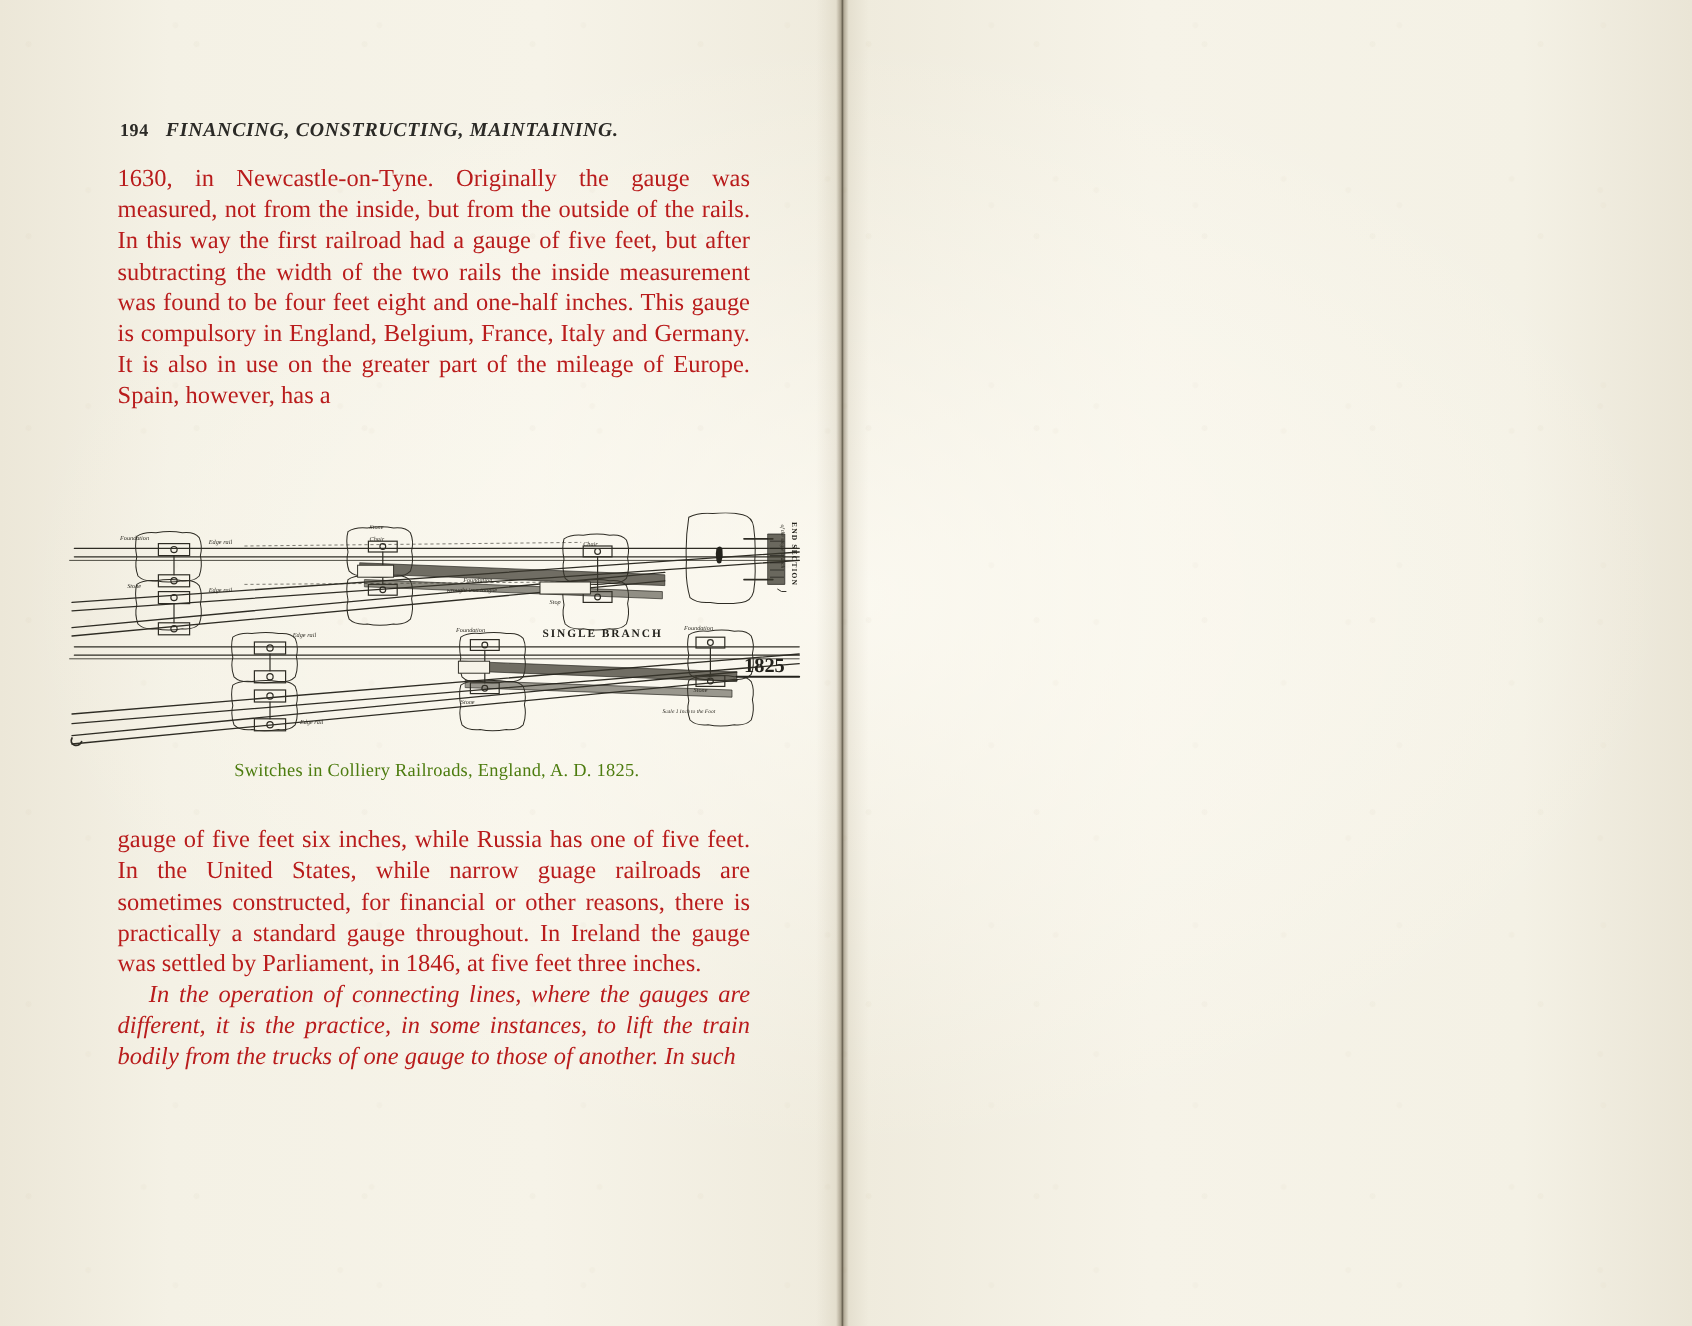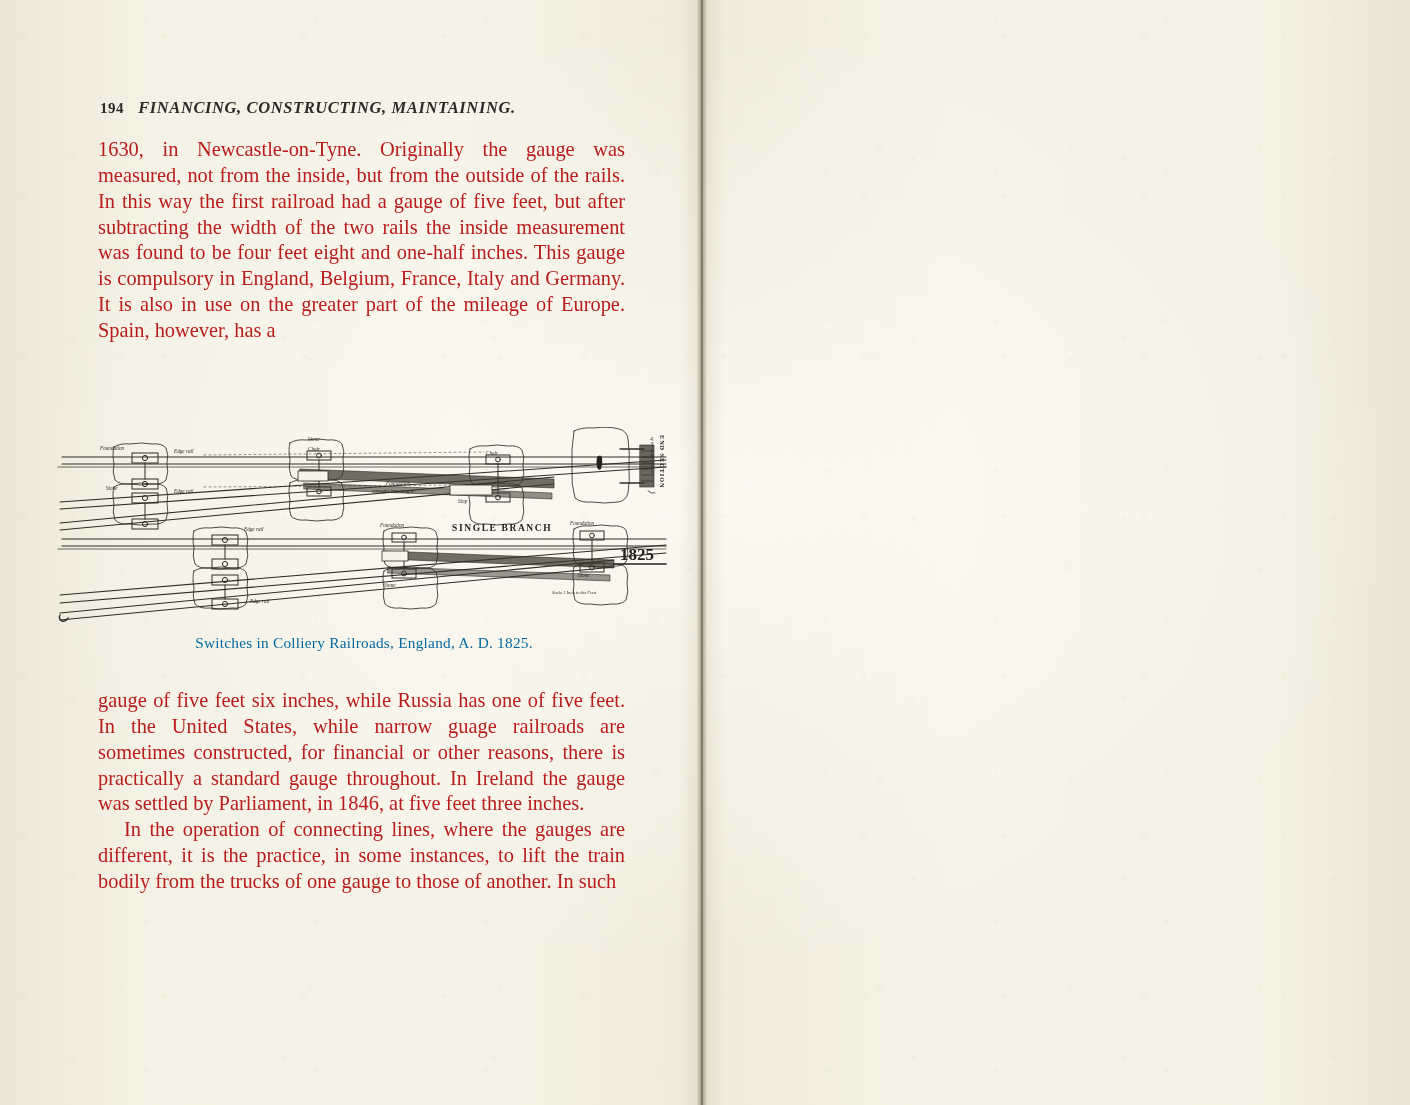--- a/index.html
+++ b/index.html
@@ -57,28 +57,28 @@
     position:absolute;
     font-size:20.4px;
     line-height:25.85px;
     text-align:justify;
     text-justify:inter-word;
     hyphens:none;
     color:#b91c1c;
   }
   #col-left{left:98px;top:137px;width:527px;}
   .col p{margin:0;}
-  .indent{text-indent:26px;}
+  .indent{text-indent:26px;font-style:italic;}
 
   
   figure#fig{position:absolute;left:38px;top:411px;width:620px;margin:16px;}
   #fig svg{display:block;width:620px;height:200px;}
   figcaption{
     margin-top:7px;text-align:center;
-    font-size:15.3px;letter-spacing:0.25px;color:#0369a1;
+    font-size:15.3px;letter-spacing:0.25px;color:#4d7c0f;
   }
   .fig-lbl{font-size:5.2px;font-style:italic;fill:#2e2c24;font-family:"Liberation Serif",serif;}
   .fig-lbl-b{font-size:9.5px;font-weight:bold;letter-spacing:1.6px;fill:#23221c;font-family:"Liberation Serif",serif;}
   .fig-year{font-size:17px;font-weight:bold;fill:#23221c;font-family:"Liberation Serif",serif;}
   .fig-end{font-size:6.2px;font-weight:bold;letter-spacing:1px;fill:#23221c;font-family:"Liberation Serif",serif;}
   .fig-end-s{font-size:4.6px;font-style:italic;fill:#2e2c24;font-family:"Liberation Serif",serif;}
 </style>
 </head>
 <body>
 

